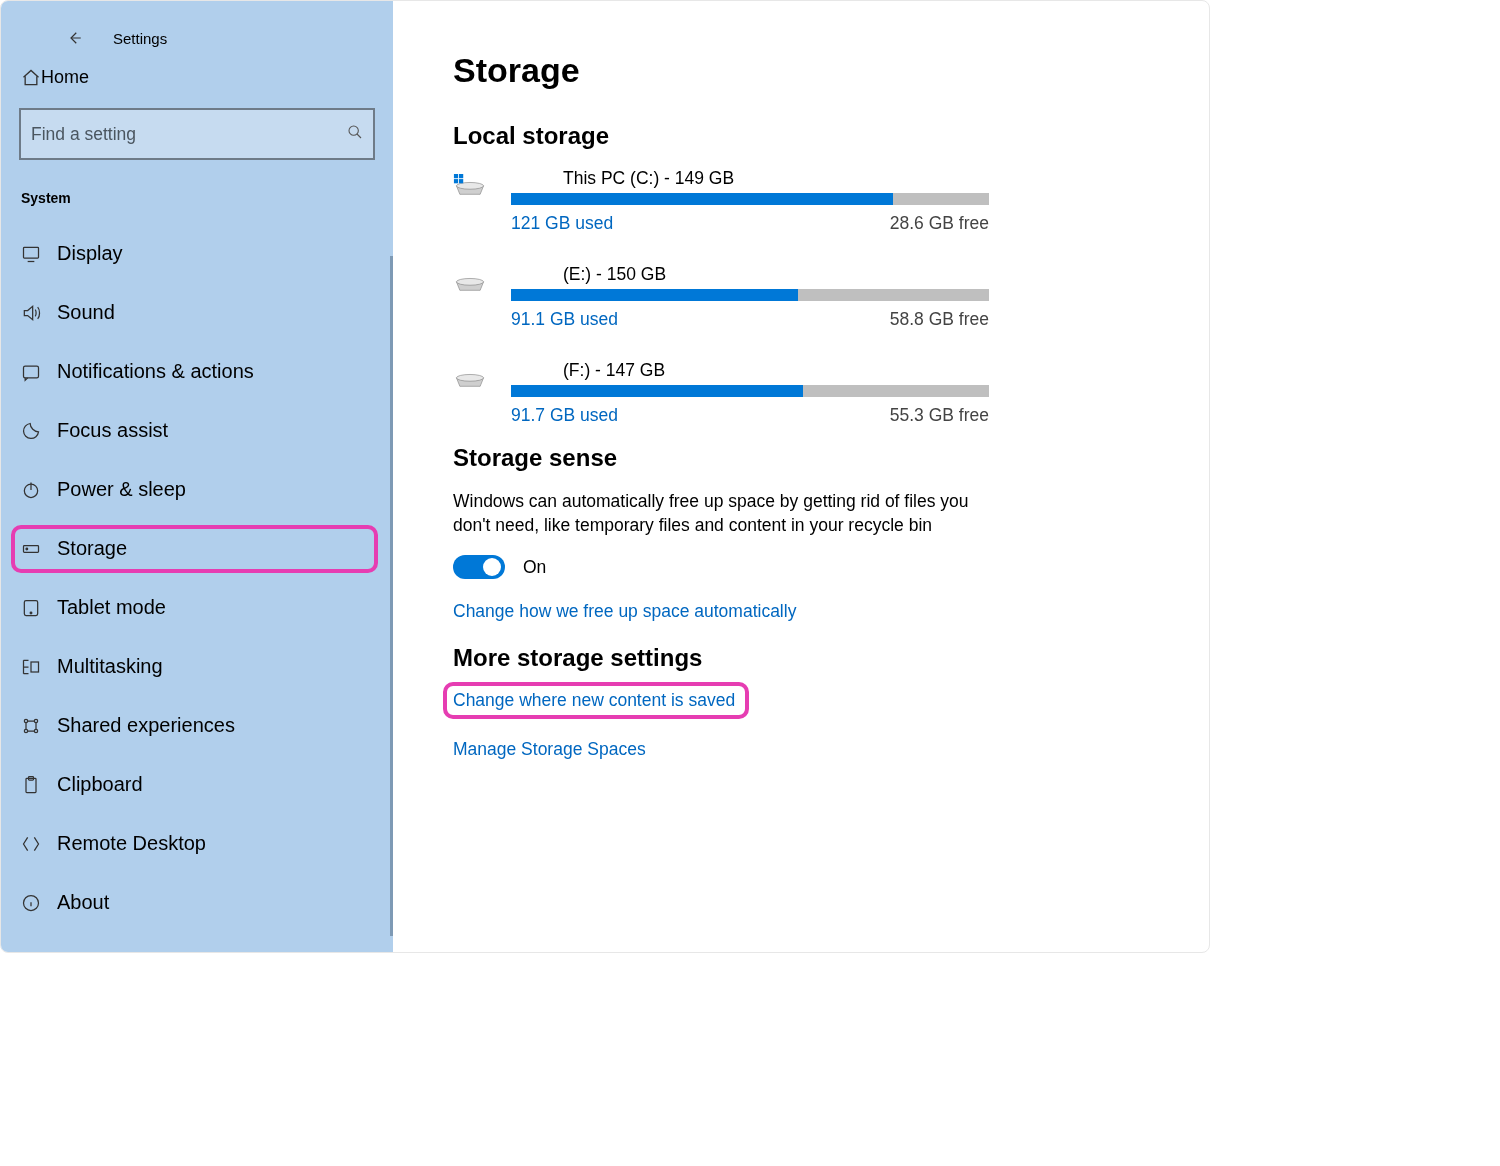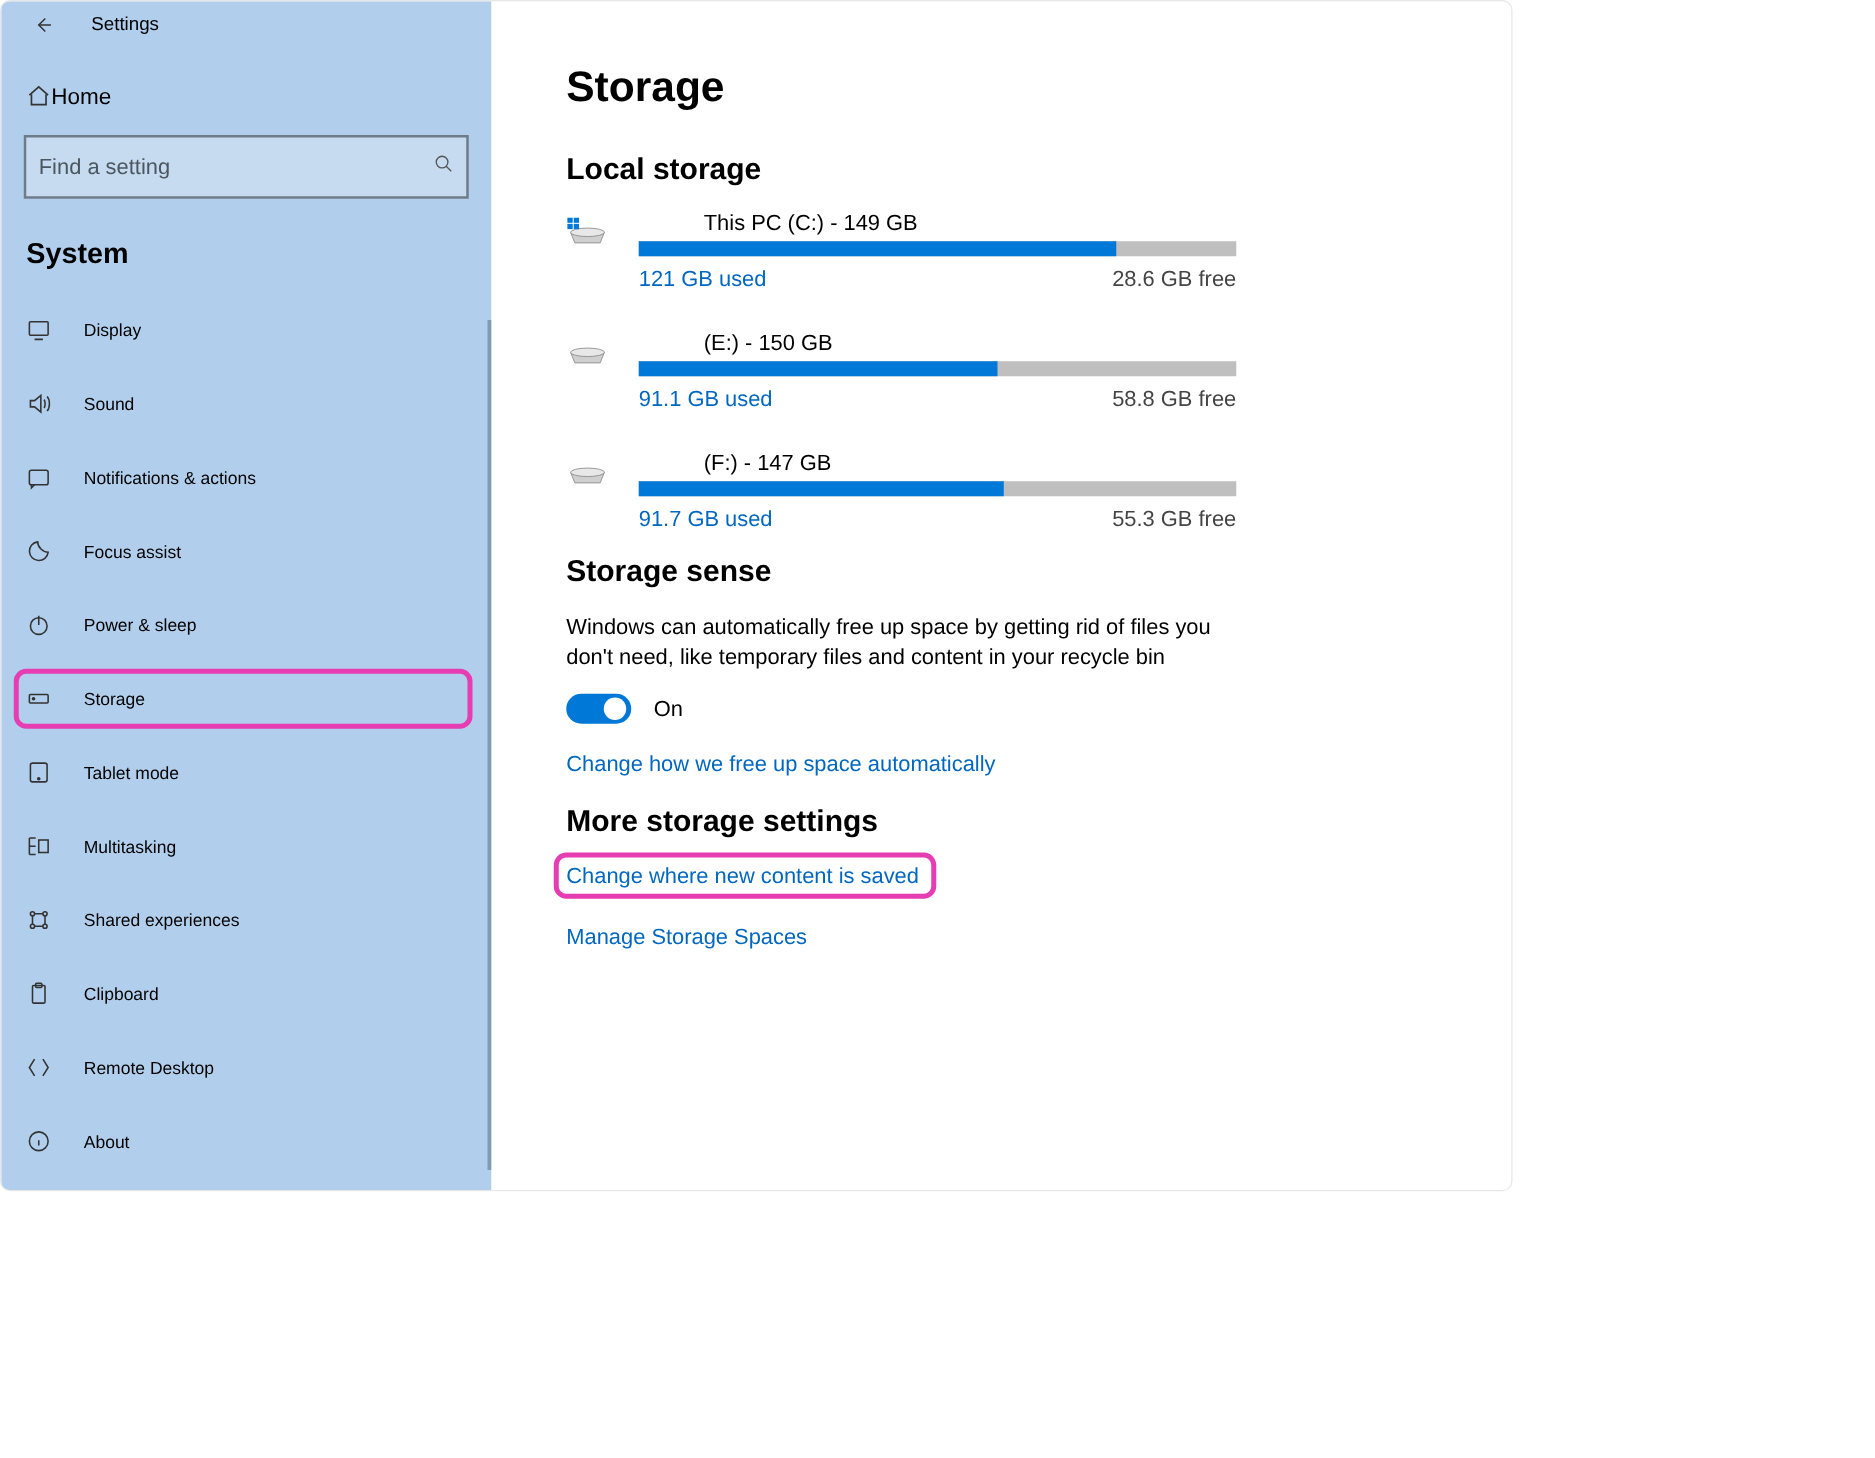--- a/index.html
+++ b/index.html
@@ -1,28 +1,28 @@
 <!DOCTYPE html>
 <html><head>
 <meta charset="utf-8">
 <style>
   * { box-sizing: border-box; margin: 0; padding: 0; }
   html, body { width: 1500px; height: 1166px; font-family: "Segoe UI", Arial, sans-serif; color: #000; }
   .app { display: flex; width: 1210px; height: 953px; border: 1px solid #e7e7e7; border-radius: 8px; overflow: hidden; background: #fff; position: relative; }
   
   .sidebar { width: 392px; background: #b1cfec; display: flex; flex-direction: column; padding-top: 10px; position: relative; }
-  .back-row { display: flex; align-items: flex-start; height: 36px; padding-left: 24px; gap: 30px; font-size: 15px; }
+  .back-row { display: flex; align-items: flex-end; height: 36px; padding-left: 24px; gap: 30px; font-size: 15px; margin-left: 40px; }
   .back-arrow { width: 18px; height: 18px; display: flex; align-items: center; justify-content: center; cursor: pointer; }
   .home-row { display: flex; align-items: center; padding: 20px 0 20px 20px; font-size: 18px; cursor: pointer; }
   .search-box { margin: 0 18px 18px 18px; height: 52px; border: 2px solid #6e7b88; background: #c6dbf0; display: flex; align-items: center; padding: 0 10px; }
   .search-box input { flex: 1; border: none; background: transparent; font-size: 17.5px; color: #4b5660; outline: none; }
   .search-box input::placeholder { color: #4b5660; }
-  .section-label { font-weight: 600; font-size: 23px; padding: 12px 20px 18px 20px; }
+  .section-label { font-weight: 600; font-size: 14px; padding: 12px 20px 18px 20px; }
   .nav-list { display: flex; flex-direction: column; padding-bottom: 10px; }
-  .nav-item { display: flex; align-items: center; gap: 26px; padding: 0 0 0 20px; height: 59px; font-size: 14px; cursor: pointer; position: relative; text-align: center; }
+  .nav-item { display: flex; align-items: center; gap: 16px; padding: 0 0 0 20px; height: 59px; font-size: 20px; cursor: pointer; position: relative; text-align: center; }
   .nav-icon { width: 20px; height: 20px; display:flex; align-items:center; justify-content:center; flex-shrink:0; }
   .nav-highlight { position: absolute; border: 4px solid #e63db2; border-radius: 10px; left: 10px; width: 367px; height: 48px; pointer-events: none; }
   .scroll-hint { position:absolute; right:0; top:255px; width:3px; height:680px; background:#7e9ab5; }
   
   .main { flex: 1; padding: 50px 60px 30px 60px; overflow-y: auto; }
   h1 { font-size: 34px; font-weight: 600; margin-bottom: 32px; }
   h2 { font-size: 24px; font-weight: 600; margin-bottom: 18px; margin-top: 18px; }
   .drives { display:flex; flex-direction:column; gap:30px; }
   .drive { display:flex; gap:24px; align-items:flex-start; cursor:pointer; }
   .drive-icon { width:34px; height:26px; margin-top:6px; position:relative; flex-shrink:0; }

